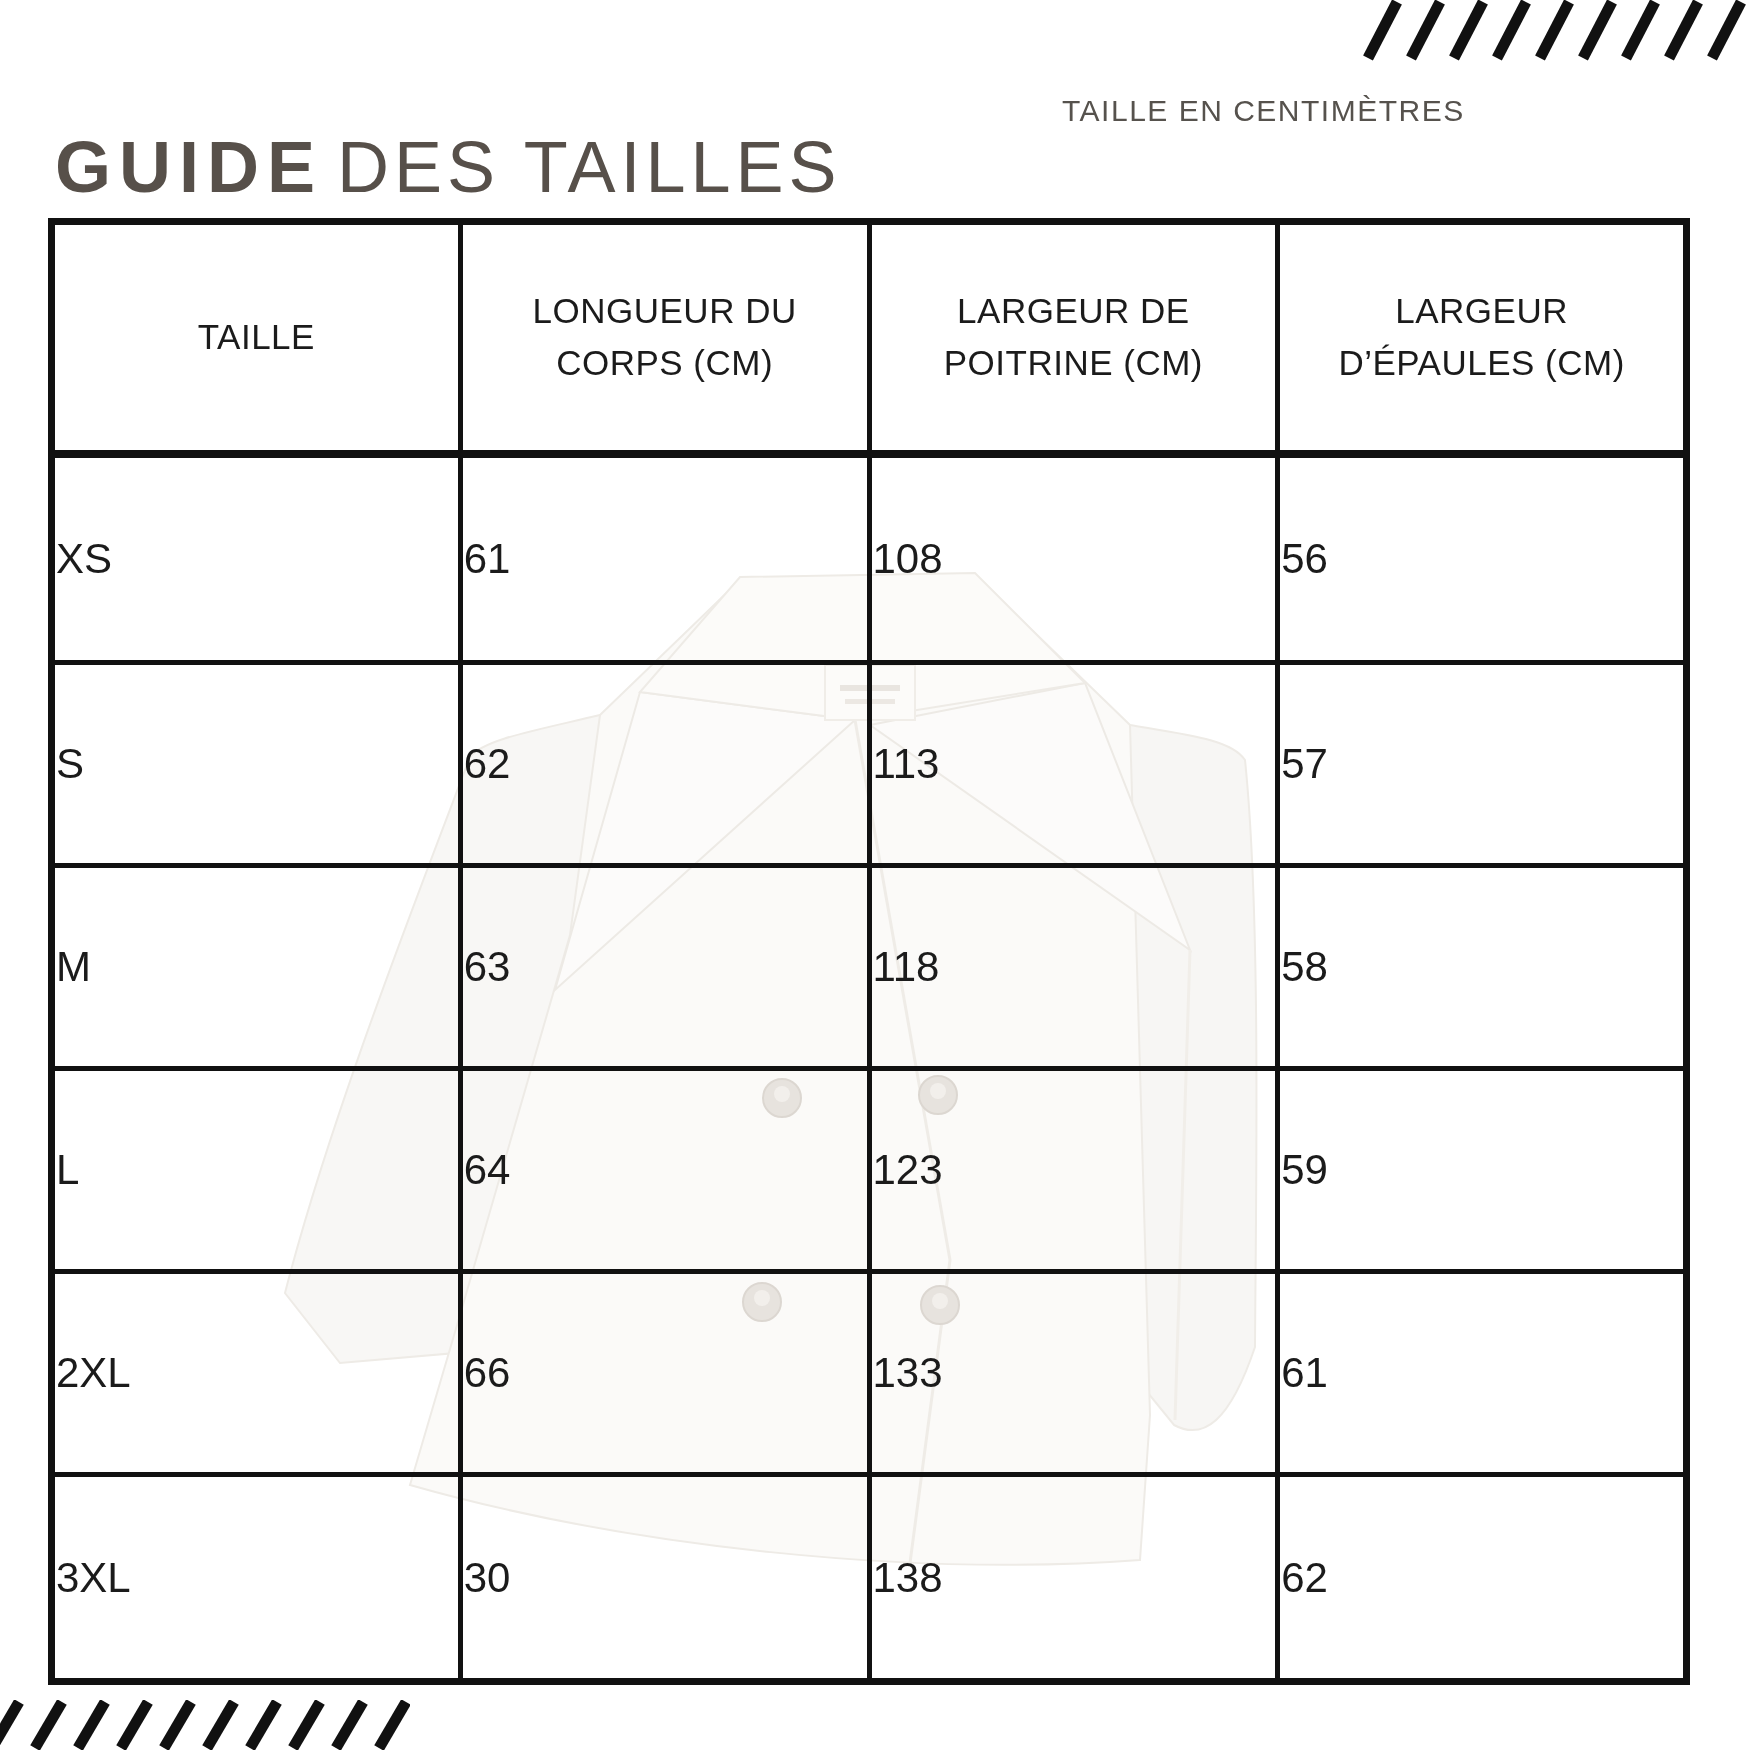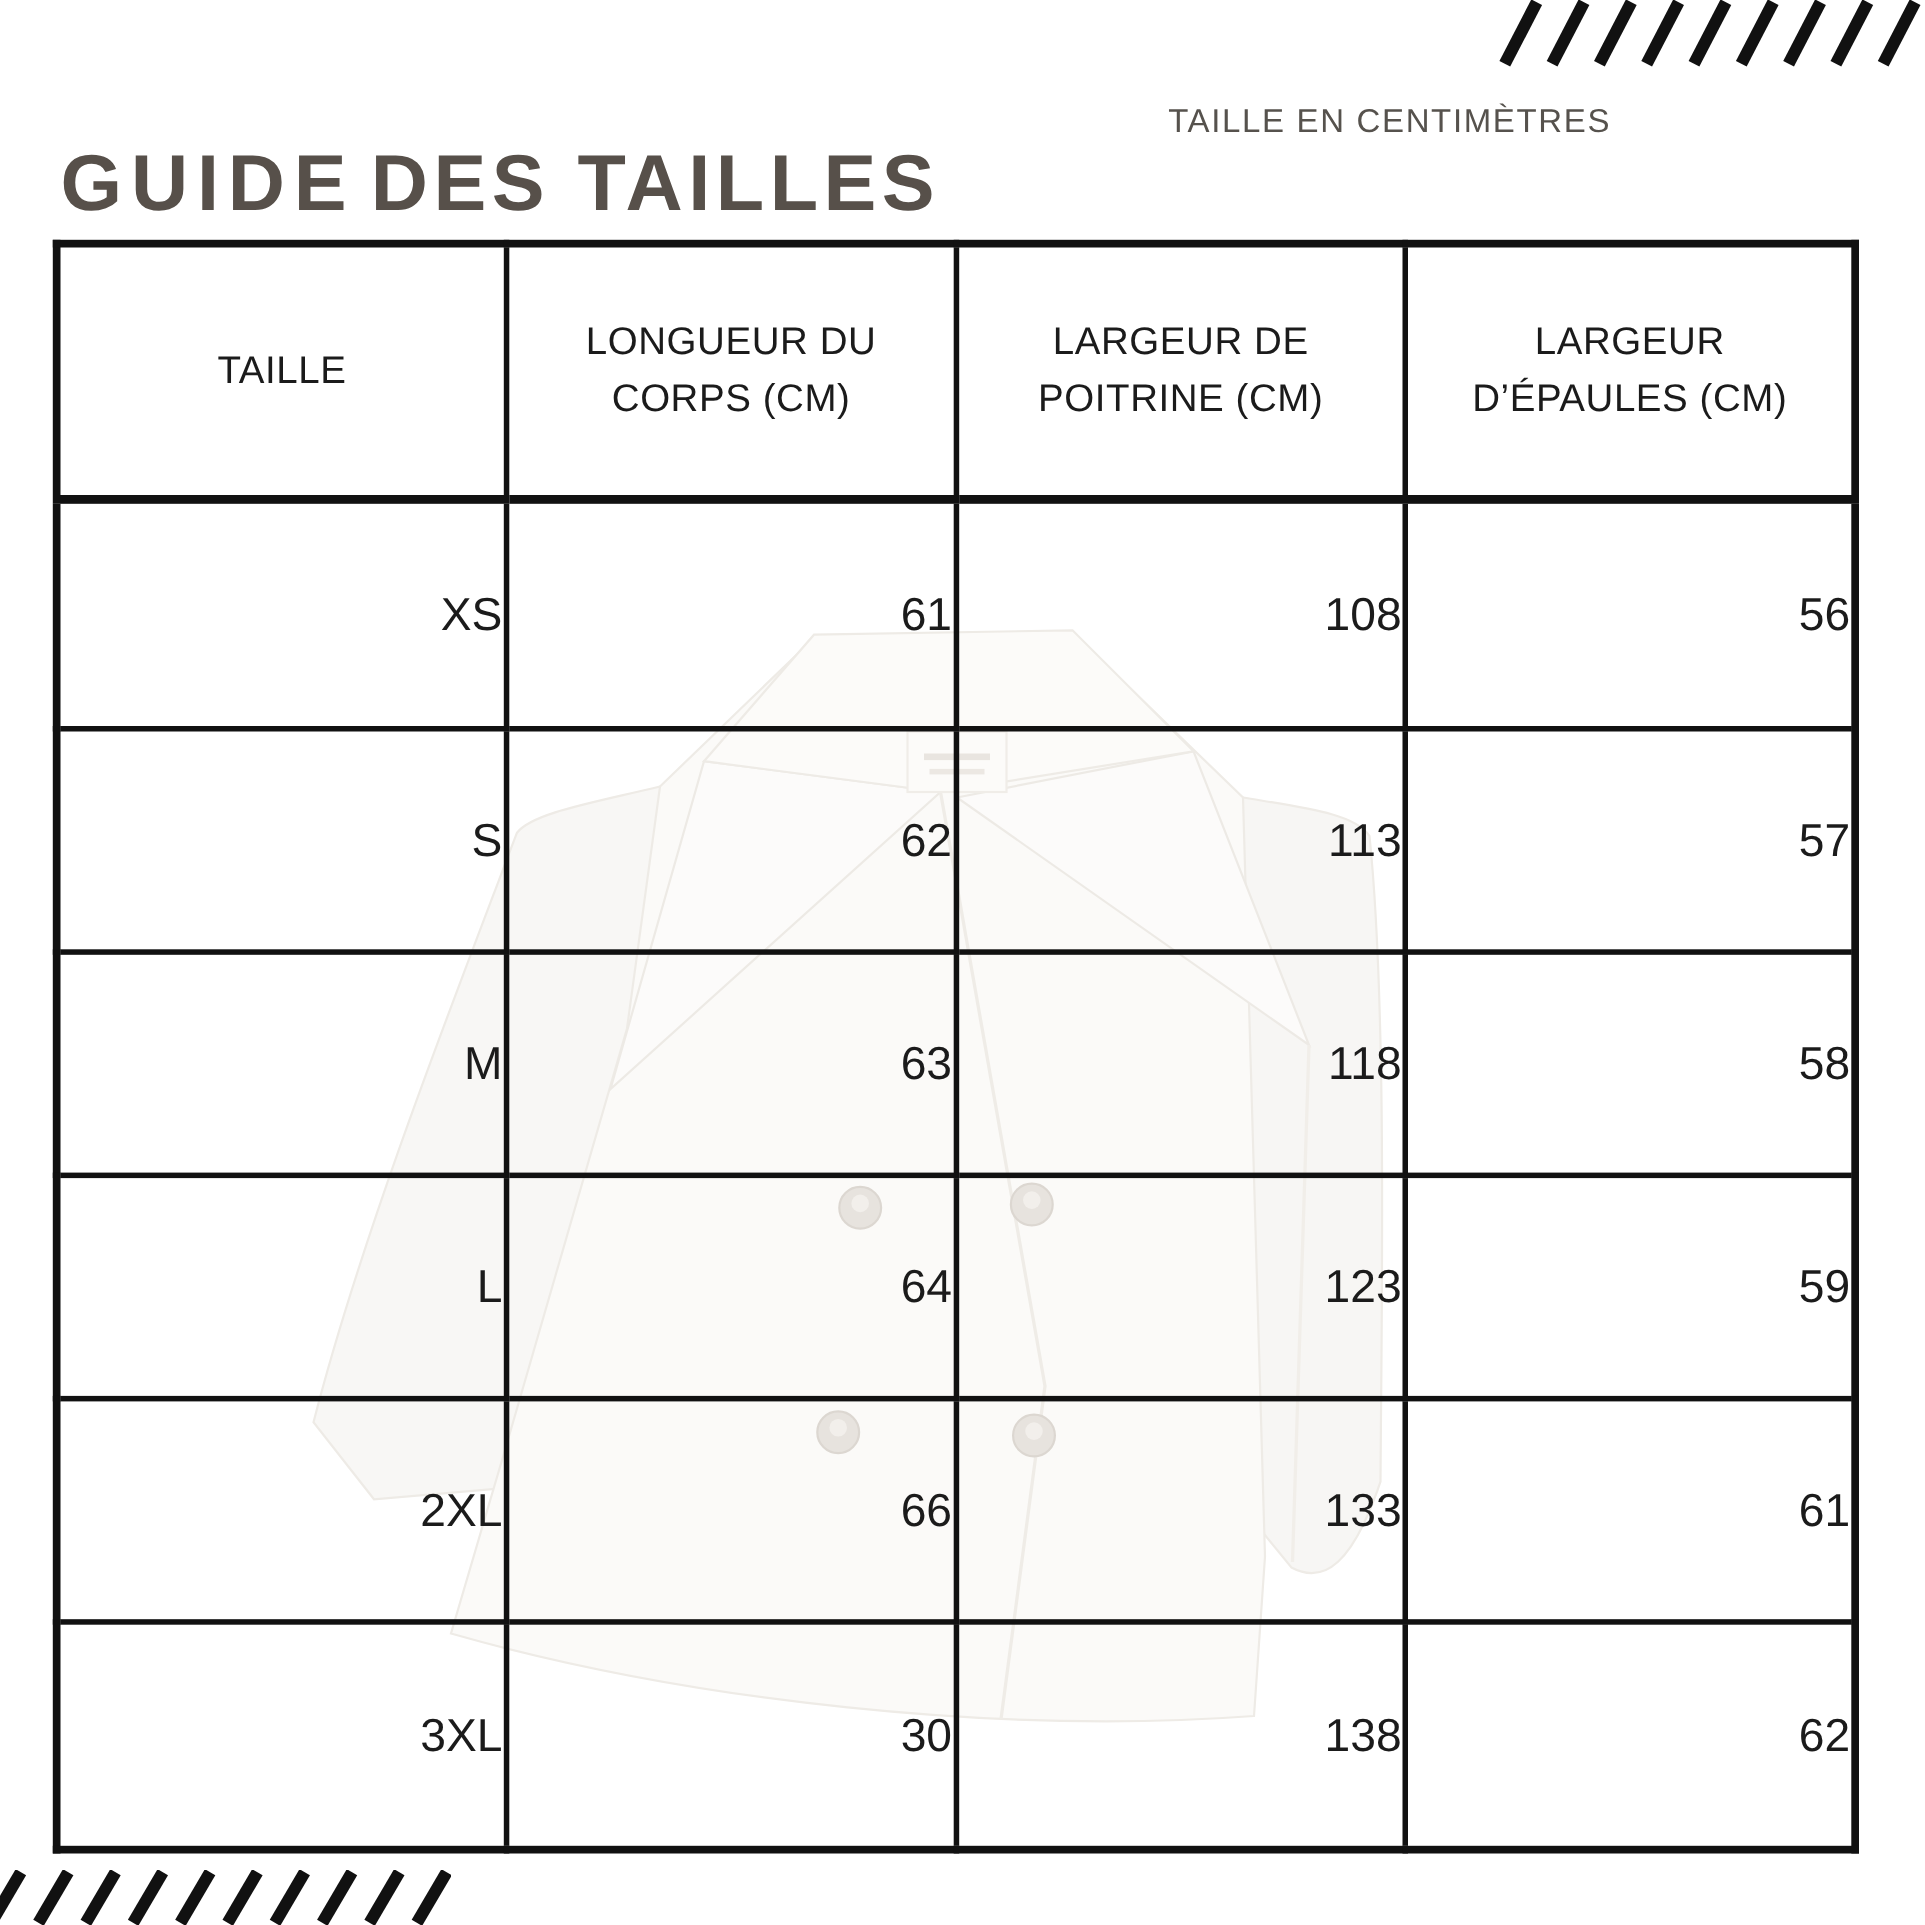--- a/index.html
+++ b/index.html
@@ -9,42 +9,42 @@
   .canvas{
     position:relative; width:1750px; height:1750px; background:#ffffff;
     overflow:hidden; font-family:"Liberation Sans", sans-serif;
   }
   
   .title{
     position:absolute; left:55px; top:83px; font-size:72px; line-height:1;
     color:var(--title); white-space:nowrap;
   }
   .title .t-reg{font-weight:700; letter-spacing:8px;}
-  .title .t-bold{font-weight:700; letter-spacing:5px; margin-left:14px;}
+  .title .t-bold{font-weight:400; letter-spacing:5px; margin-left:14px;}
   .units{
     position:absolute; left:1062px; top:94px; font-size:30px; letter-spacing:1.5px;
     color:var(--subtitle); white-space:nowrap;
   }
   
   table.size-table{
     position:absolute; left:48px; top:218px; width:1642px; height:1467px;
     border-collapse:collapse; table-layout:fixed; z-index:2;
     color:var(--table_text); background:transparent;
   }
   table.size-table, table.size-table th, table.size-table td{
     border:5px solid var(--border);
   }
   table.size-table{border-width:7px;}
   table.size-table thead tr{height:232px;}
   table.size-table thead th{
     border-bottom-width:8px; font-weight:400; font-size:35px; line-height:1.48;
     letter-spacing:0.5px; white-space:pre-line; text-align:center; vertical-align:middle;
   }
   table.size-table td{
-    font-size:42px; font-weight:400; text-align:right; vertical-align:middle;
+    font-size:42px; font-weight:400; text-align:left; vertical-align:middle;
   }
   
   .stripes{position:absolute; z-index:3;}
   #stripes-tr{right:0; top:0; width:400px; height:62px;}
   #stripes-bl{left:0; top:1700px; width:410px; height:50px;}
   .jacket{position:absolute; left:270px; top:485px; width:1010px; height:1100px; z-index:1;}
 </style>
 </head>
 <body>
 

